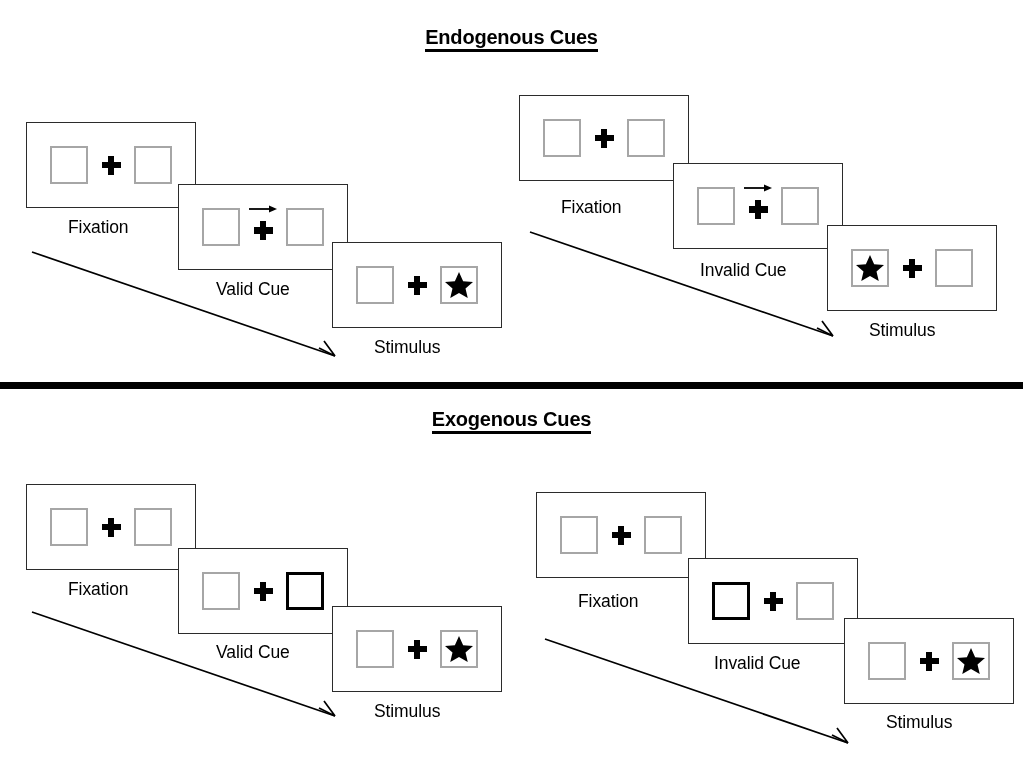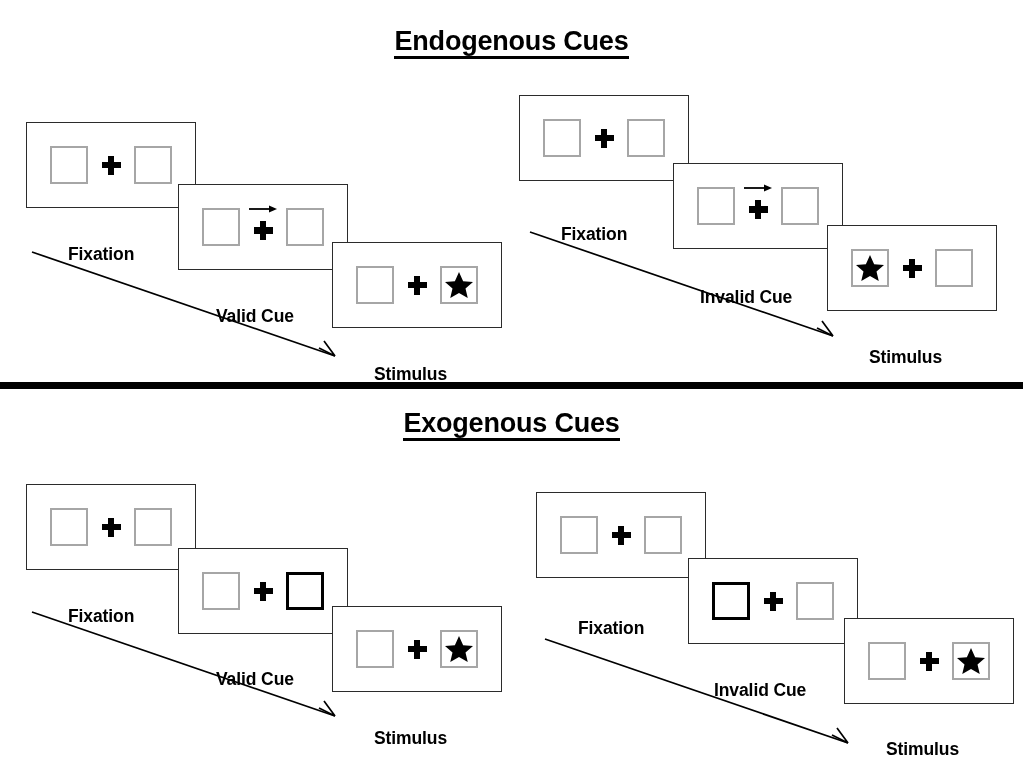--- a/index.html
+++ b/index.html
@@ -15,21 +15,21 @@
     font-family: "Liberation Sans", sans-serif;
     color: #000000;
   }
 
   
   .section-title {
     position: absolute;
     left: 0;
     width: 1023px;
     text-align: center;
-    font-size: 27px;
+    font-size: 20px;
     font-weight: bold;
     letter-spacing: -0.2px;
   }
   .section-title .title-text {
     display: inline-block;
     border-bottom: 3px solid #000;
     padding-bottom: 1px;
     line-height: 1.05;
   }
   #title-endogenous { top: 26px; }
@@ -132,24 +132,23 @@
     transform: translateX(-50%);
     width: 30px;
     height: 12px;
   }
   .cue-arrow svg { display: block; width: 100%; height: 100%; }
 
   
   .caption {
     position: absolute;
     font-size: 17.5px;
-    font-weight: bold;
+    font-weight: normal;
     white-space: nowrap;
     letter-spacing: -0.1px;
-    margin-top: 27px;
   }
 
   
   .flow-arrow {
     position: absolute;
     overflow: visible;
     pointer-events: none;
   }
   .flow-arrow svg { display: block; overflow: visible; }
 </style>

